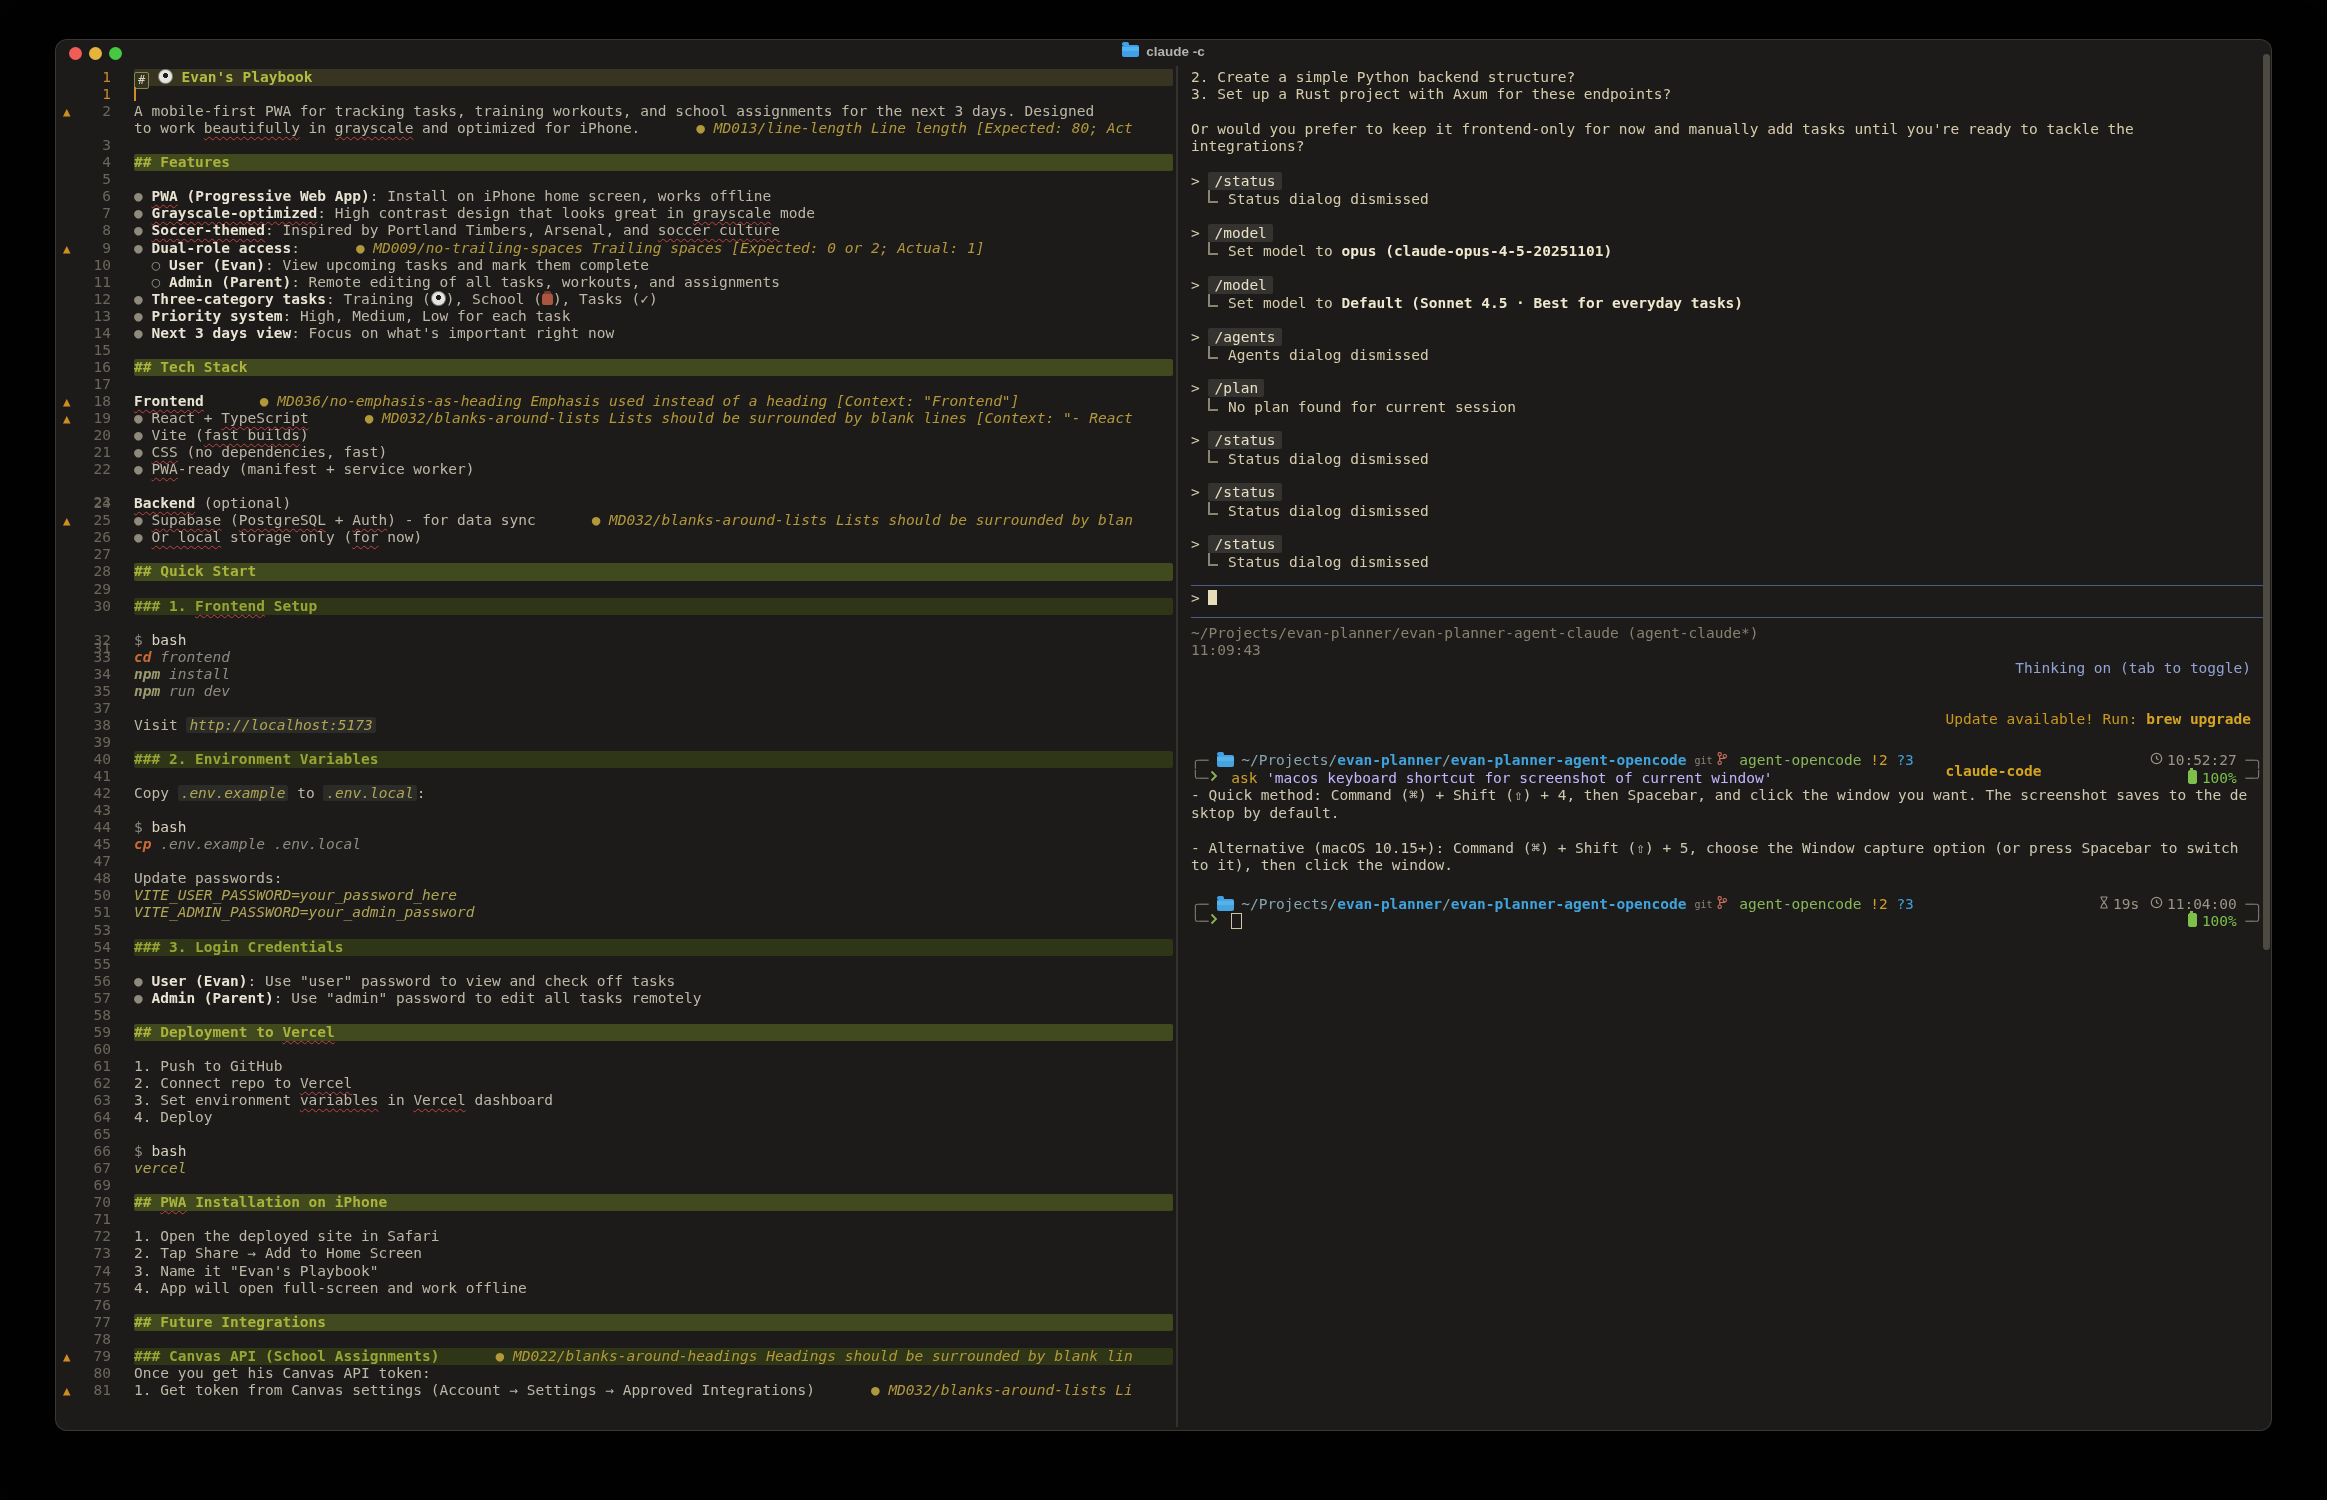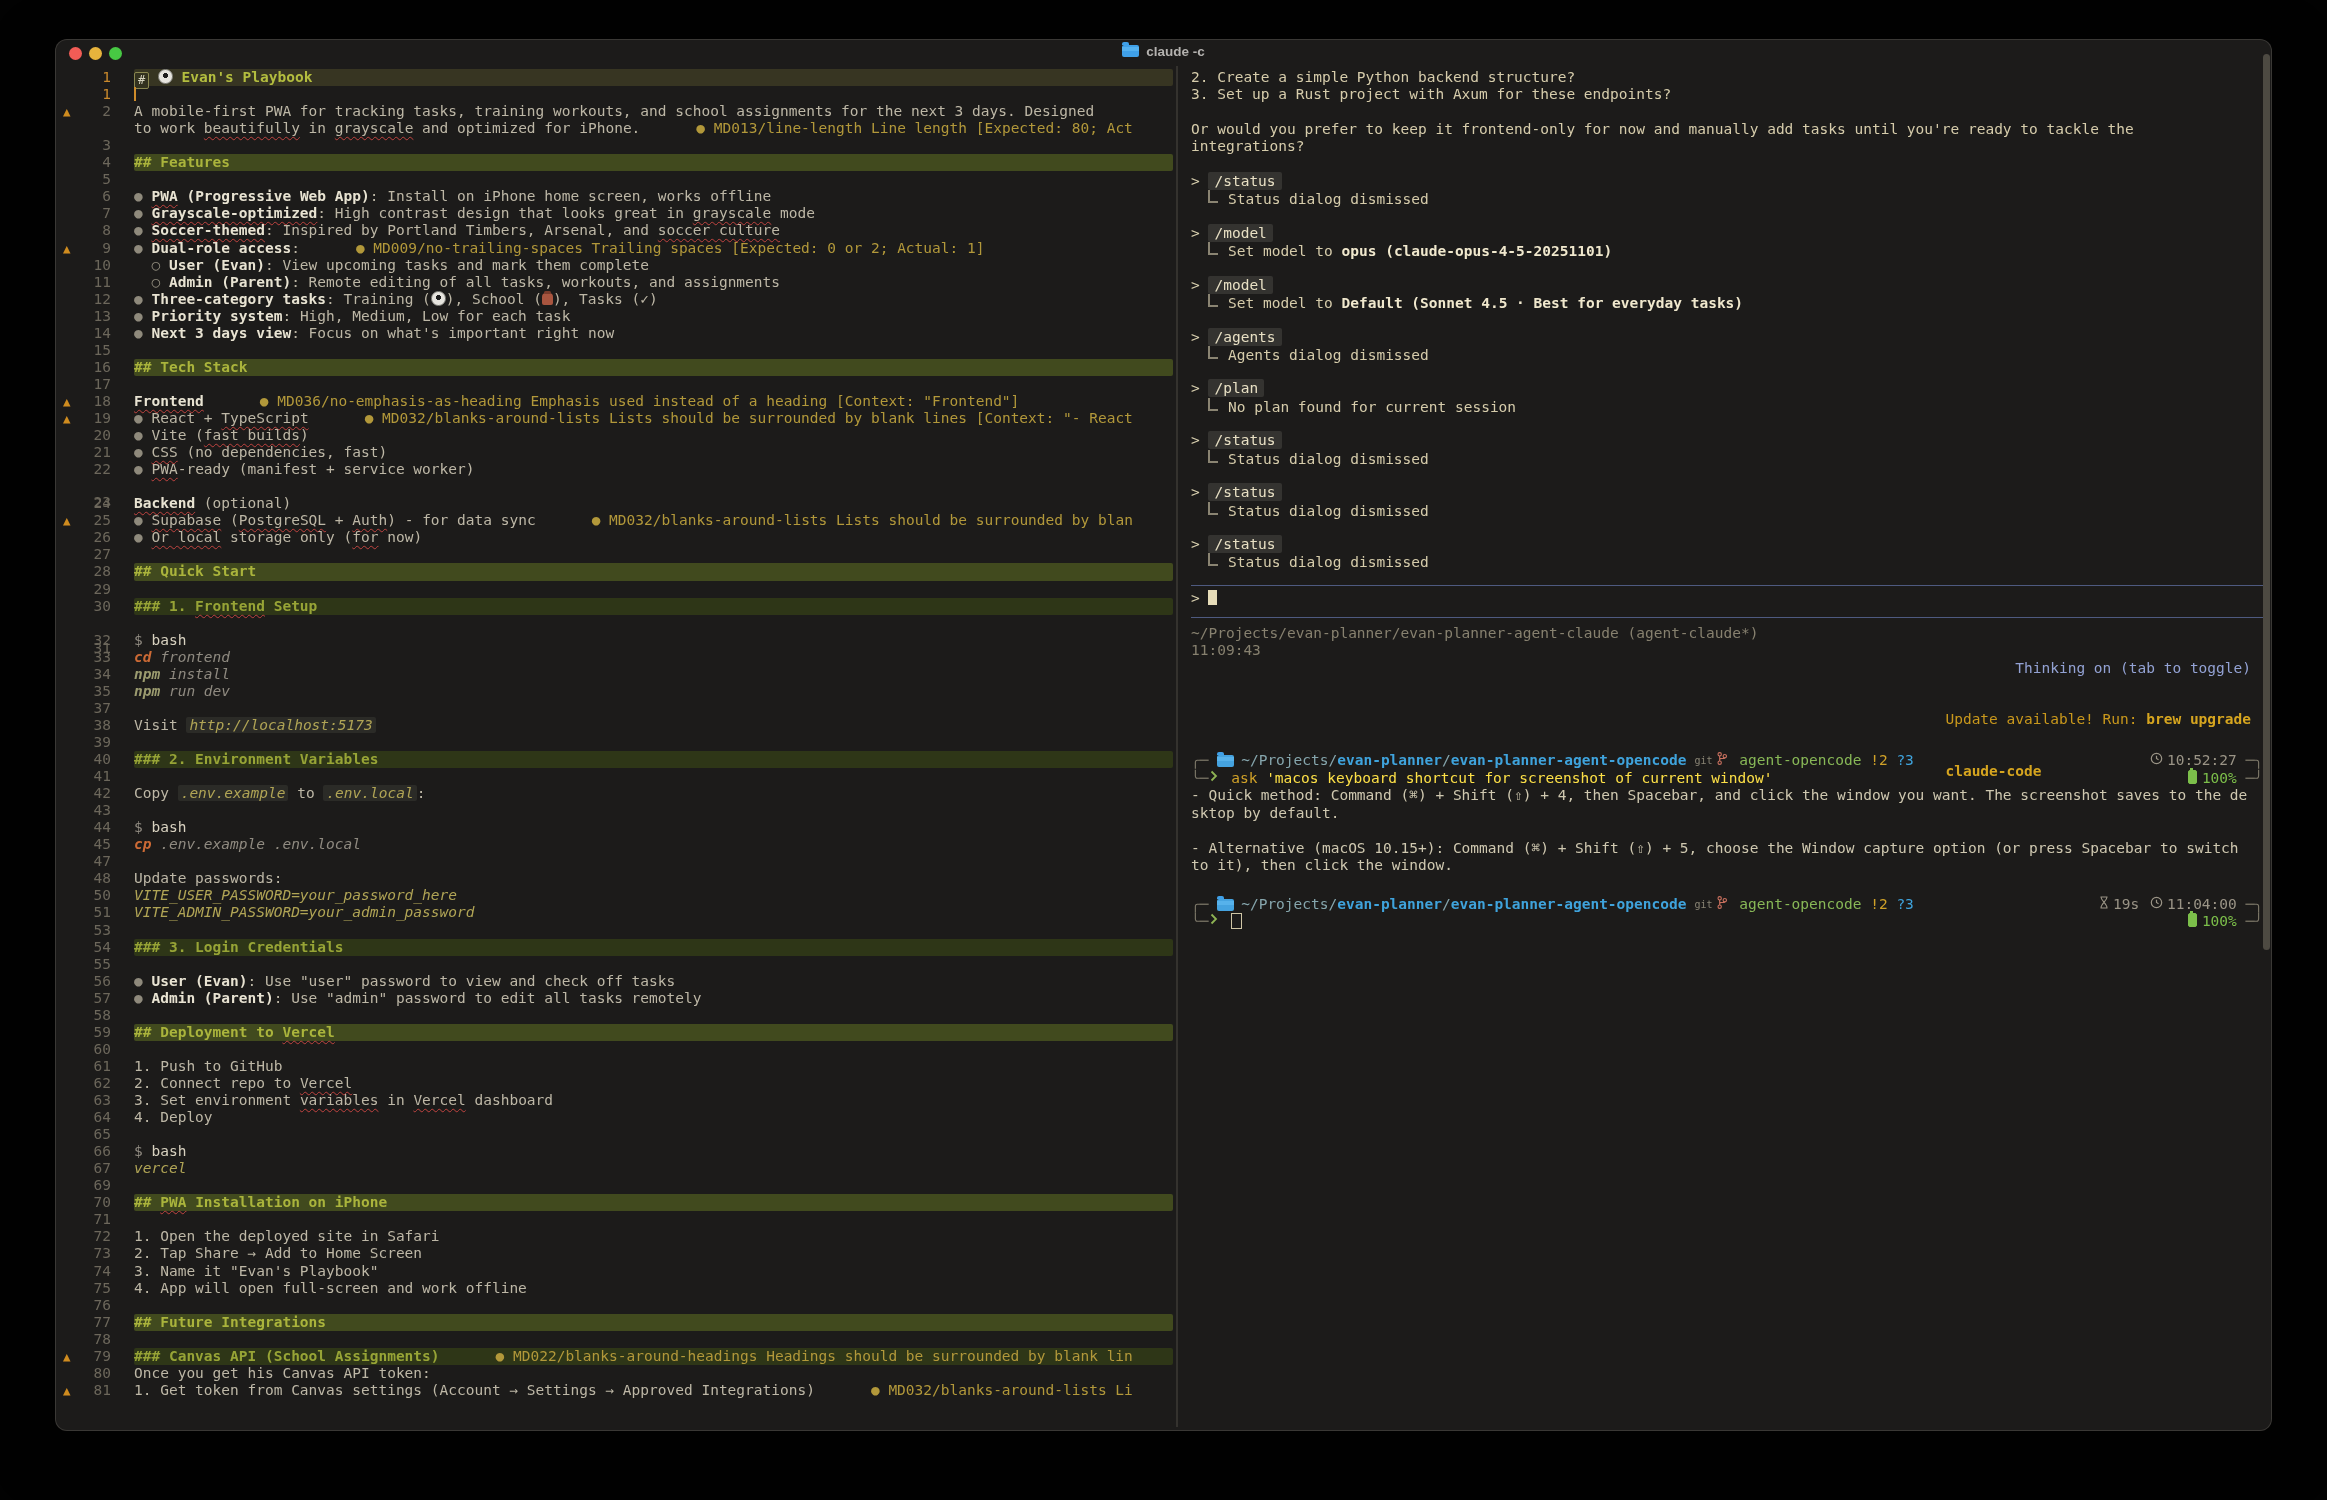--- a/index.html
+++ b/index.html
@@ -33,21 +33,21 @@
   .cnt{position:absolute;left:78px;top:0;right:2px;height:100%;white-space:pre;color:#bdb7a6;}
   .hb1{background:#373522;border-radius:2px;}
   .hb2{background:#414a1e;border-radius:2px;}
   .hb3{background:#2e3617;border-radius:2px;}
   .tx{color:#bdb7a6;}
   .bd{color:#e8e3d2;font-weight:bold;}
   .dm{color:#8f8a7c;}
   .h1t{color:#b3bd3f;font-weight:bold;}
   .h2t{color:#aab43c;font-weight:bold;}
   .h3t{color:#97a436;font-weight:bold;}
-  .lint{color:#b2983a;display:inline-block;margin-left:56px;}
+  .lint{color:#b2983a;display:inline-block;margin-left:56px;font-style:italic;}
   .sq{text-decoration:underline;text-decoration-style:wavy;text-decoration-color:#c04340;
       text-decoration-thickness:1px;text-underline-offset:3px;}
   .cbg{position:absolute;left:-7px;top:0;bottom:0;background:#2b2b27;border-radius:2px;z-index:0;}
   .cnt>span{position:relative;z-index:1;}
   .cd{color:#8f8a80;font-style:italic;}
   .kw{color:#cc6a35;font-style:italic;font-weight:bold;}
   .kw2{color:#9b9b6f;font-style:italic;font-weight:bold;}
   .cv{color:#b0a455;font-style:italic;}
   .csp{color:#b0a455;font-style:italic;background:#2b2b27;border-radius:2px;padding:0 3px;}
   .dl{color:#8f8a80;}
@@ -88,21 +88,21 @@
   .oc-frame{color:#7d7869;}
   .oc-path{color:#86a6ad;}
   .oc-seg{color:#3fa3dc;font-weight:bold;}
   .oc-git{color:#8a8575;font-size:10px;align-self:center;margin:0 2px 0 8px;}
   .oc-branch{color:#88b857;}
   .oc-dirty{color:#d0a128;}
   .oc-untracked{color:#3fa3dc;}
   .oc-grey{color:#9a9486;}
   .oc-batt{color:#7cbf4a;}
   .oc-cmd{color:#d0a128;}
-  .oc-arg{color:#fde047;}
+  .oc-arg{color:#c4b5fd;}
   .ico-batt{display:inline-block;width:7px;height:12px;border:1px solid #7cbf4a;border-radius:2px;background:#7cbf4a;
     position:relative;vertical-align:-2px;margin-right:5px;}
   .ico-batt::before{content:"";position:absolute;left:1px;top:-3px;width:3px;height:2px;background:#7cbf4a;}
   .svgic{vertical-align:-2px;margin:0 4px 0 2px;}
 </style>
 </head>
 <body>
 
 <div class="window">
   <div class="titlebar">

